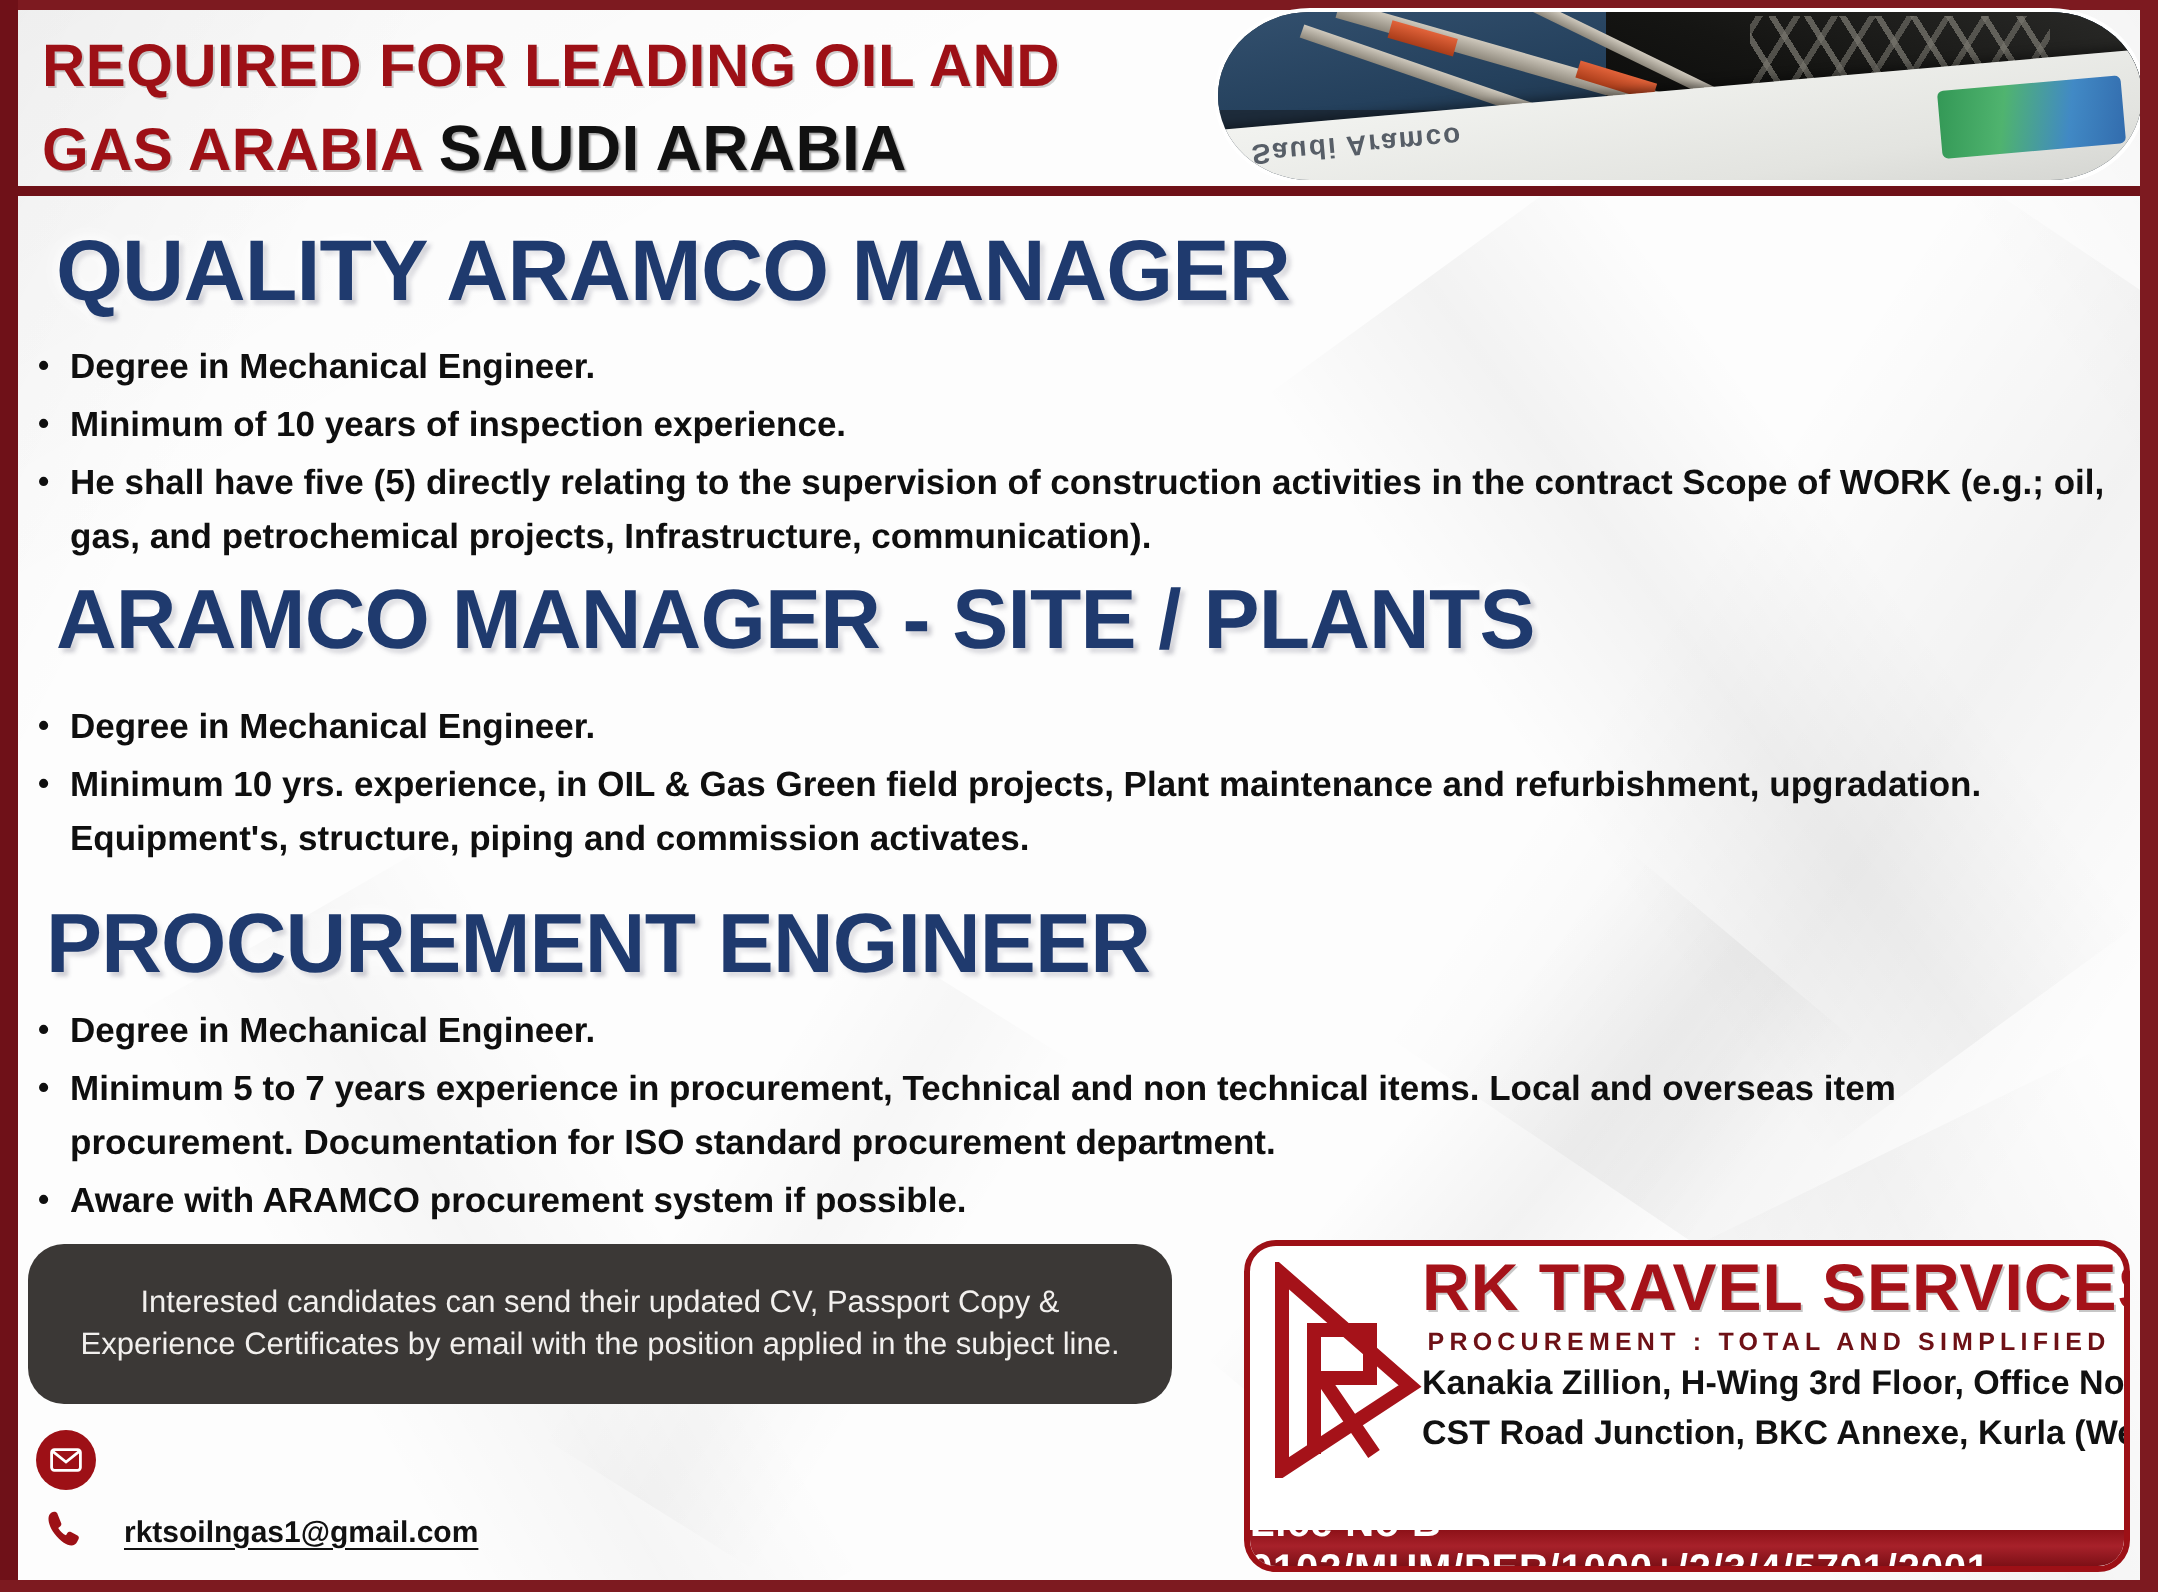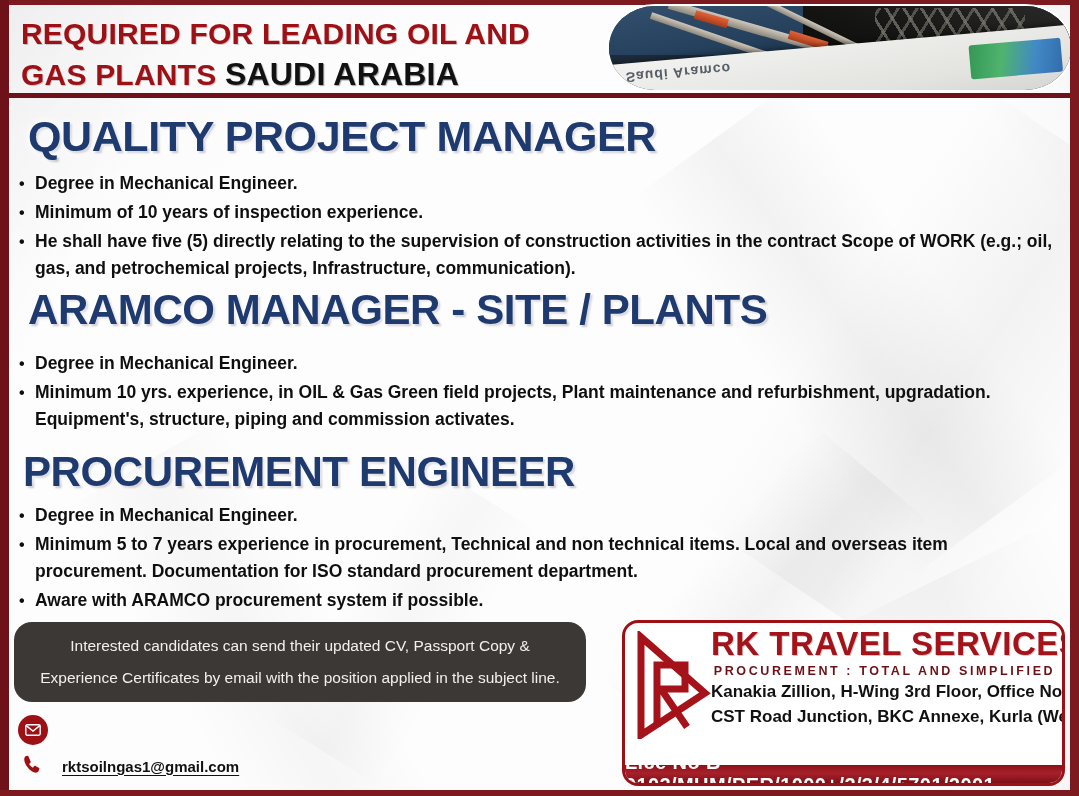--- a/index.html
+++ b/index.html
@@ -226,21 +226,21 @@
     height: 80px;
     background: #3b3836;
     border-radius: 18px;
     color: #f2f0ee;
     display: flex;
     align-items: center;
     justify-content: center;
     text-align: center;
     padding: 6px 22px;
     font-size: 15.5px;
-    line-height: 32px;
+    line-height: 21px;
     font-weight: 400;
     z-index: 5;
   }
 
   
   .contacts { position: absolute; left: 18px; top: 712px; z-index: 5; }
   .contact-row { display: flex; align-items: center; height: 36px; }
   .c-icon {
     width: 30px; height: 30px;
     border-radius: 50%;
@@ -337,21 +337,21 @@
   </div>
 
   <div class="left-stripe"></div>
   <div class="right-stripe"></div>
   <div class="bottom-stripe"></div>
 
   <div class="header">
     <div class="header-text">
       <div class="head-line head-red">REQUIRED FOR LEADING OIL AND</div>
       <div class="head-line">
-        <span class="head-red">GAS PLANTS</span>
+        <span class="head-red">GAS ARABIA</span>
         <span class="head-black">SAUDI ARABIA</span>
       </div>
     </div>
 
     <div class="header-photo">
       <div class="ph-sky"></div>
       <div class="ph-dark"></div>
       <div class="ph-truss"></div>
       <div class="ph-pipe p1"></div>
       <div class="ph-pipe p2"></div>
@@ -361,21 +361,21 @@
       <div class="ph-sign">
         <div class="ph-signtext">Saudi Aramco</div>
         <div class="ph-logo"></div>
       </div>
     </div>
   </div>
   <div class="header-rule"></div>
 
   <div class="content">
 
-    <div class="job-title t1">QUALITY PROJECT MANAGER</div>
+    <div class="job-title t1">QUALITY ARAMCO MANAGER</div>
     <div class="bullets b1">
       <div class="bullet">
         <span class="dot">•</span>
         <span class="btxt">Degree in Mechanical Engineer.</span>
       </div>
       <div class="bullet">
         <span class="dot">•</span>
         <span class="btxt">Minimum of 10 years of inspection experience.</span>
       </div>
       <div class="bullet">

